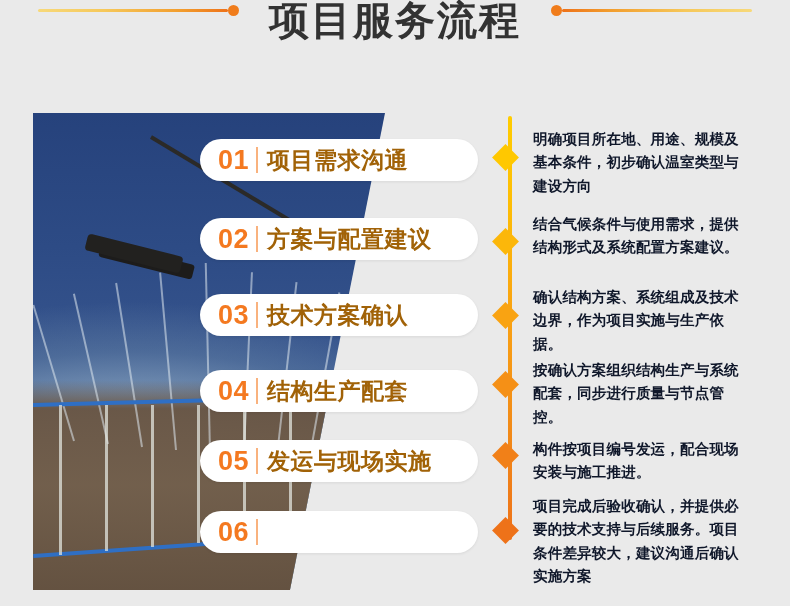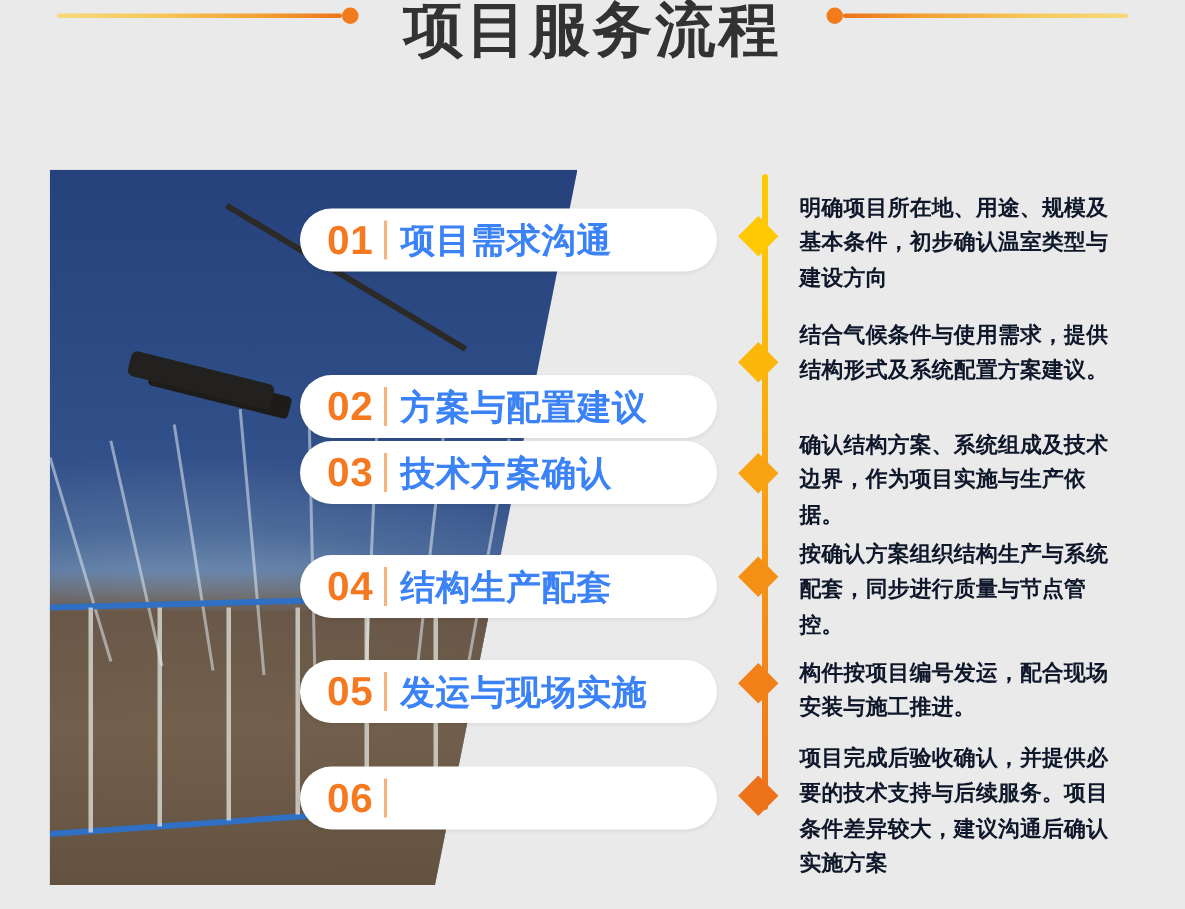--- a/index.html
+++ b/index.html
@@ -151,21 +151,21 @@
   .pill-sep {
     width: 2px;
     height: 26px;
     background: #f9b27e;
     margin: 0 9px 0 7px;
     flex: 0 0 auto;
   }
   .pill-label {
     font-size: 23px;
     font-weight: bold;
-    color: #3b82f6;
+    color: #a16207;
     line-height: 1;
     letter-spacing: 0.5px;
     white-space: nowrap;
   }
 
   
   .timeline-line {
     position: absolute;
     left: 508px;
     top: 116px;
@@ -241,21 +241,21 @@
 <div class="timeline-line"></div>
 
 <div id="steps-root">
     <div class="pill" style="top: 139px;">
       <span class="pill-num">01</span>
       <span class="pill-sep"></span>
       <span class="pill-label">项目需求沟通</span>
     </div>
     <div class="diamond" style="top: 148px; background: rgb(255, 200, 0);"></div>
     <div class="desc" style="top: 128px;">明确项目所在地、用途、规模及基本条件，初步确认温室类型与建设方向</div>
-    <div class="pill" style="top: 218px; margin-top: 32px;">
+    <div class="pill" style="top: 218px;">
       <span class="pill-num">02</span>
       <span class="pill-sep"></span>
       <span class="pill-label">方案与配置建议</span>
     </div>
     <div class="diamond" style="top: 232px; background: rgb(252, 183, 10);"></div>
     <div class="desc" style="top: 213px;">结合气候条件与使用需求，提供结构形式及系统配置方案建议。</div>
     <div class="pill" style="top: 294px;">
       <span class="pill-num">03</span>
       <span class="pill-sep"></span>
       <span class="pill-label">技术方案确认</span>

